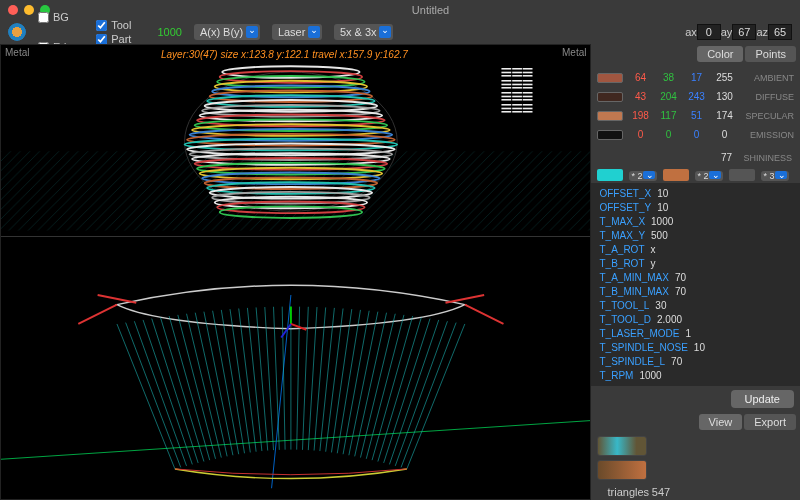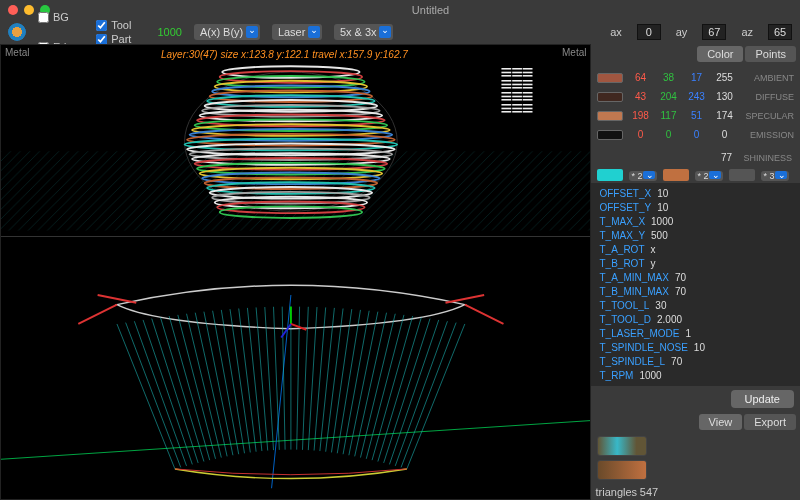--- a/index.html
+++ b/index.html
@@ -10,21 +10,21 @@
 .title { flex:1; text-align:center; color:#aaa;padding-left:19px; }
 .toolbar { height:24px; display:flex; align-items:center; gap:12px; padding:0 8px; background:#3a3a3a; }
 .logo { width:18px; height:18px; border-radius:50%; background:radial-gradient(circle,#e8a040 40%,#2080c0 40% 70%,#333 70%); }
 .cb { display:flex; align-items:center; gap:4px; color:#ccc; }
 .cb input { width:11px; height:11px; }
 .num-green { color:#3c3; }
 .sel { background:#555; border:none; color:#ddd; border-radius:3px; padding:2px 16px 2px 6px; appearance:none; position:relative; }
 .selwrap { position:relative; display:inline-block; }
 .selwrap::after { content:""; position:absolute; right:2px; top:2px; bottom:2px; width:12px; background:#1a6fd8; border-radius:2px; pointer-events:none; }
 .selwrap::before { content:"⌄"; position:absolute; right:4px; top:1px; z-index:2; color:#fff; font-size:9px; pointer-events:none; }
-.axes { margin-left:auto; display:flex; gap:15px; align-items:center; }
+.axes { margin-left:auto; display:flex; gap:0; align-items:center; }
 .axes input { width:24px; background:#222; border:1px solid #111; color:#ddd; text-align:center; padding:1px; }
 .main { display:flex; height:456px; }
 .views { width:610px; display:flex; flex-direction:column; background:#000; border:1px solid #222; }
 .v { position:relative; overflow:hidden; }
 .v1 { height:192px; border-bottom:1px solid #333; }
 .v2 { flex:1; }
 .lbl { position:absolute; top:2px; left:4px; color:#888; font-size:10px; }
 .info { position:absolute; top:4px; left:160px; color:#ff9020; font-size:10px;font-style:italic; }
 .right { flex:1; display:flex; flex-direction:column; background:#3a3a3a; }
 .tabs { display:flex; gap:2px; padding:2px 4px; justify-content:flex-end; }
@@ -38,21 +38,21 @@
 .shinrow { display:flex; gap:6px; padding:2px 6px; align-items:center; }
 .mini { width:26px; height:12px; border-radius:2px; }
 .params { flex:1; overflow:auto; padding:4px 8px; background:#2a2a2a; }
 .prow { display:flex; gap:6px; line-height:14px; }
 .pk { color:#3aa0ff; font-size:10px; }
 .pv { color:#ddd; font-size:10px; }
 .btnrow { padding:4px 6px; display:flex; justify-content:flex-end; }
 .btn { background:#666; border:none; color:#eee; padding:3px 14px; border-radius:4px; }
 .thumbs { padding:4px 6px; display:flex; flex-direction:column; gap:4px; }
 .th { width:50px; height:20px; background:#111; border-radius:3px; border:1px solid #444; background:linear-gradient(90deg,#615536,#38b8c8 40%,#615536 80%); }
-.stat { padding:2px 4px; color:#bbb; font-size:10px; }
+.stat { padding:2px 16px; color:#bbb; font-size:10px; }
 .strip { position:absolute; top:24px; right:-20px; width:110px; font-size:20px; color:#eee; line-height:6px; letter-spacing:-1px; }
 svg { position:absolute; inset:0; }
 </style>
 </head>
 <body>
 
 <div class="titlebar">
   <div class="tl">
     <span style="background:#ff5f57"></span>
     <span style="background:#febc2e"></span>

